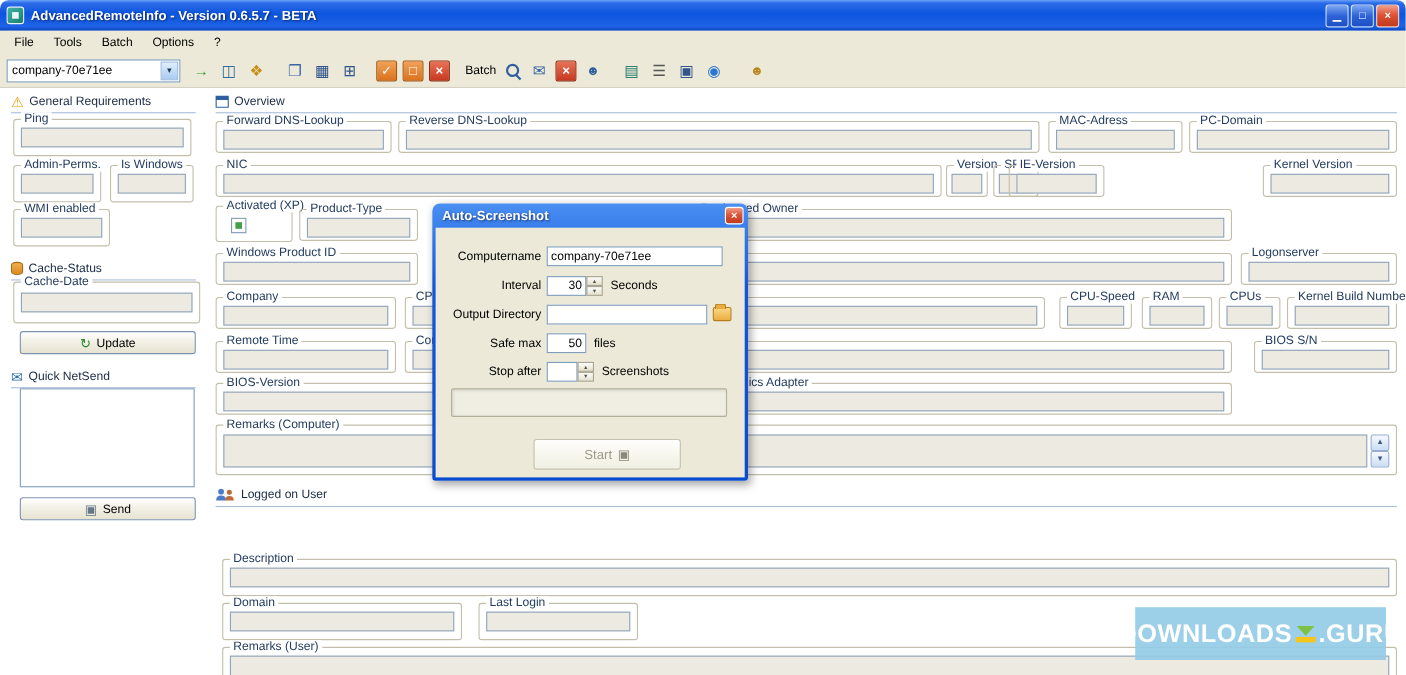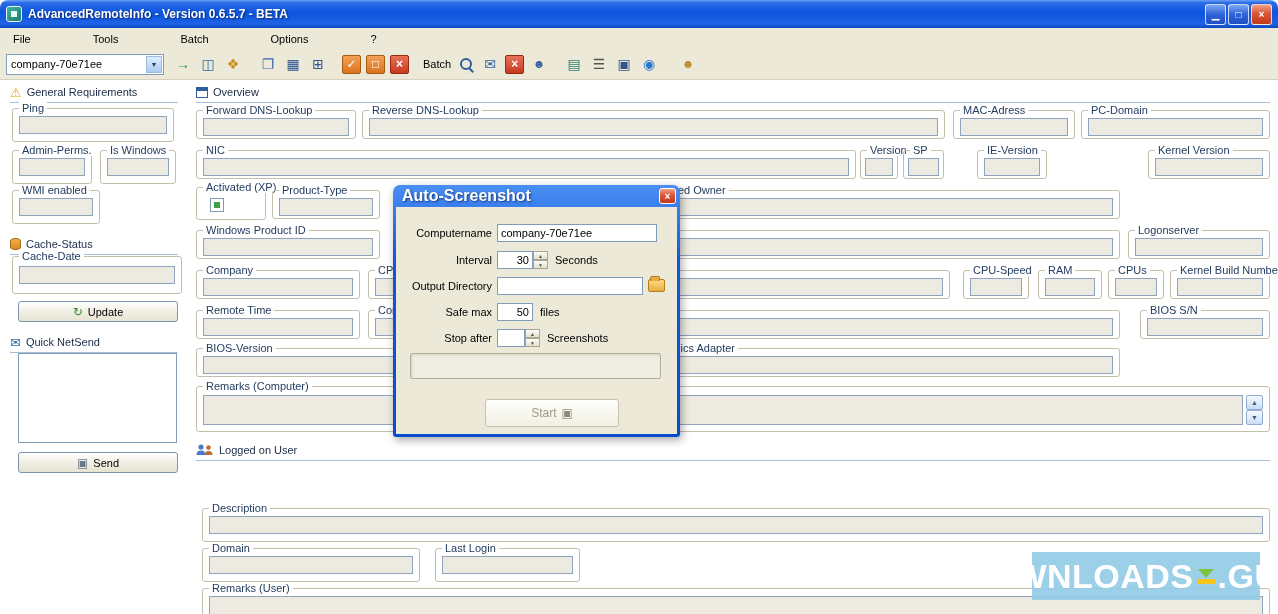--- a/index.html
+++ b/index.html
@@ -15,21 +15,21 @@
     border:1px solid #E8F4F2; border-radius:3px; margin-right:6px; position:relative; }
   .app-icon::after { content:""; position:absolute; inset:4px; background:#EAF8F5; }
   .title-text { color:#fff; font-weight:bold; font-size:12px; text-shadow:1px 1px 2px rgba(0,0,30,.6); flex:1; }
   .winbtn { width:21px; height:21px; border:1px solid rgba(255,255,255,.75); border-radius:3px; margin-left:2px;
     color:#fff; font-size:10px; font-weight:bold; display:flex; align-items:center; justify-content:center; }
   .winbtn.min, .winbtn.max { background:linear-gradient(180deg,#7DA8F2,#2E62D8 50%,#1E4FC4); }
   .winbtn.close { background:linear-gradient(180deg,#F0A088,#DD5335 45%,#C03A1C); }
 
   
   .menubar { position:absolute; top:28px; left:0; right:0; height:21px; background:#ECE9D8;
-    display:flex; align-items:center; padding-left:4px;gap:44px; }
+    display:flex; align-items:center; padding-left:4px; }
   .menu-item { padding:2px 9px; }
   .toolbar { position:absolute; top:49px; left:0; right:0; height:31px; background:#ECE9D8;
     border-bottom:1px solid #D6D2C2; display:flex; align-items:center; padding-left:6px; }
   .combo { position:relative; width:158px; height:21px; background:#fff; border:1px solid #7F9DB9;
     line-height:19px; padding:0 18px 0 4px; margin-right:8px; }
   .combo-arrow { position:absolute; top:1px; right:1px; bottom:1px; width:16px;
     background:linear-gradient(180deg,#E0EEFB,#A9CBF2); border:1px solid #9EBADF;
     font-size:7px; color:#223C5C; display:flex; align-items:center; justify-content:center; }
   .tbi { width:22px; height:22px; display:flex; align-items:center; justify-content:center;
     font-size:14px; margin-right:3px; border-radius:2px; }
@@ -64,21 +64,21 @@
   .nettext { position:absolute; left:18px; top:353px; width:159px; height:90px; background:#fff; border:1px solid #7F9DB9; }
   .sb { position:absolute; width:17px; }
   .sbb { width:17px; height:15px; background:linear-gradient(180deg,#F6F9FD,#CADDF3); border:1px solid #93AED0;
     border-radius:2px; color:#3D5A82; font-size:7px; display:flex; align-items:center; justify-content:center; }
 
   
   .dialog { position:absolute; left:393px; top:185px; width:287px; height:252px;
     background:linear-gradient(180deg,#4A8FF2,#1256DC 30%,#0A4CD0);
     border-radius:7px 7px 3px 3px; z-index:30; box-shadow:2px 3px 8px rgba(0,0,0,.35); }
   .dlg-title { height:22px; display:flex; align-items:center; padding-left:9px; color:#fff; font-weight:bold;
-    font-size:16px; text-shadow:1px 1px 2px rgba(0,0,40,.6); }
+    font-size:12px; text-shadow:1px 1px 2px rgba(0,0,40,.6); }
   .dlg-close { position:absolute; top:3px; right:4px; width:17px; height:16px;
     background:linear-gradient(180deg,#F0A088,#DD5335 45%,#C03A1C); border:1px solid #fff; border-radius:3px;
     color:#fff; font-size:10px; font-weight:bold; display:flex; align-items:center; justify-content:center; }
   .dlg-body { position:absolute; left:3px; right:3px; top:22px; bottom:3px; background:#ECE9D8; }
   .dl { position:absolute; width:88px; left:8px; text-align:right; }
   .du { position:absolute; }
   .dinp { position:absolute; height:18px; background:#fff; border:1px solid #7F9DB9; line-height:16px; padding:0 3px; }
   .spin { position:absolute; width:15px; height:18px; display:flex; flex-direction:column; }
   .spb { flex:1; background:linear-gradient(180deg,#FDFDFA,#E3E0CF); border:1px solid #A9A591;
     font-size:5px; color:#55523F; display:flex; align-items:center; justify-content:center; }
@@ -87,21 +87,21 @@
   .folder::before { content:""; position:absolute; top:-4px; left:1px; width:8px; height:4px;
     background:#EBAD3F; border:1px solid #B57F1C; border-bottom:none; border-radius:2px 2px 0 0; }
   .progress { position:absolute; left:14px; top:146px; width:251px; height:26px; background:#F0EEE2;
     border:1px solid #B3AF99; box-shadow:inset 1px 1px 3px rgba(0,0,0,.12); border-radius:2px; }
   .start-btn { left:74px; top:192px; width:134px; height:28px; color:#9D9A87; font-size:12px;
     background:linear-gradient(180deg,#FEFEFC,#F1EFE2); border:1px solid #C6C2AD;margin-left:15px; }
 
   
   .watermark { position:absolute; left:1032px; top:552px; width:228px; height:48px;
     background:rgba(148,203,230,.93); z-index:40; display:flex; align-items:center; justify-content:center;
-    color:#fff; font-weight:bold; font-size:34px; letter-spacing:.5px; }
+    color:#fff; font-weight:bold; font-size:23px; letter-spacing:.5px; }
   .wm-logo { display:inline-flex; flex-direction:column; align-items:center; margin:0 3px; }
   .wm-tri { width:0; height:0; border-left:8px solid transparent; border-right:8px solid transparent;
     border-top:9px solid #7DC243; }
   .wm-base { width:18px; height:5px; background:#F5C51C; margin-top:1px; }
 </style>
 </head>
 <body>
 
 <div class="win">
 
@@ -218,21 +218,21 @@
     <div class="inp"></div>
   </div>
   <div class="fs" style="left:860px;top:150px;width:38px;height:29px">
     <span class="lg">Version</span>
     <div class="inp" style="left:4px;right:4px"></div>
   </div>
   <div class="fs" style="left:903px;top:150px;width:41px;height:29px">
     <span class="lg">SP</span>
     <div class="inp" style="left:4px;right:4px"></div>
   </div>
-  <div class="fs" style="left:977px;top:150px;width:70px;height:29px">
+  <div class="fs" style="left:917px;top:150px;width:87px;height:29px">
     <span class="lg">IE-Version</span>
     <div class="inp"></div>
   </div>
   <div class="fs" style="left:1148px;top:150px;width:122px;height:29px">
     <span class="lg">Kernel Version</span>
     <div class="inp"></div>
   </div>
 
   <div class="fs" style="left:196px;top:187px;width:70px;height:33px">
     <span class="lg">Activated (XP)</span>

